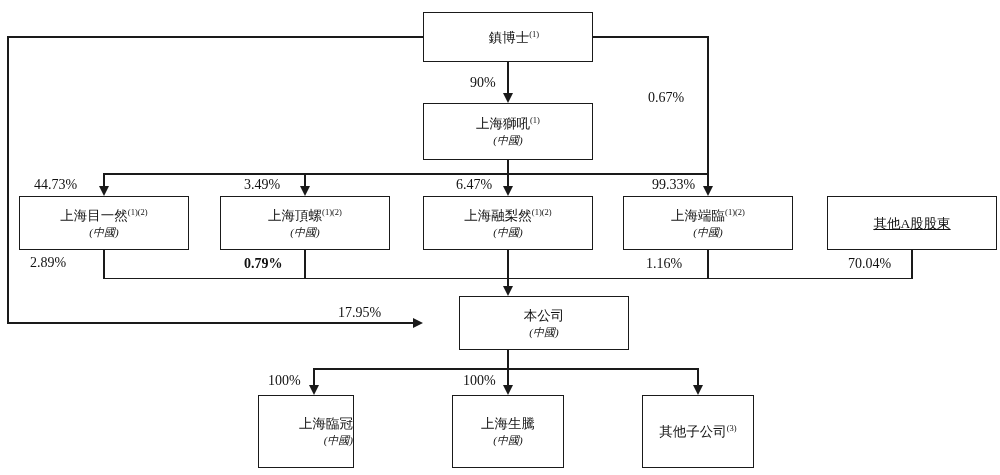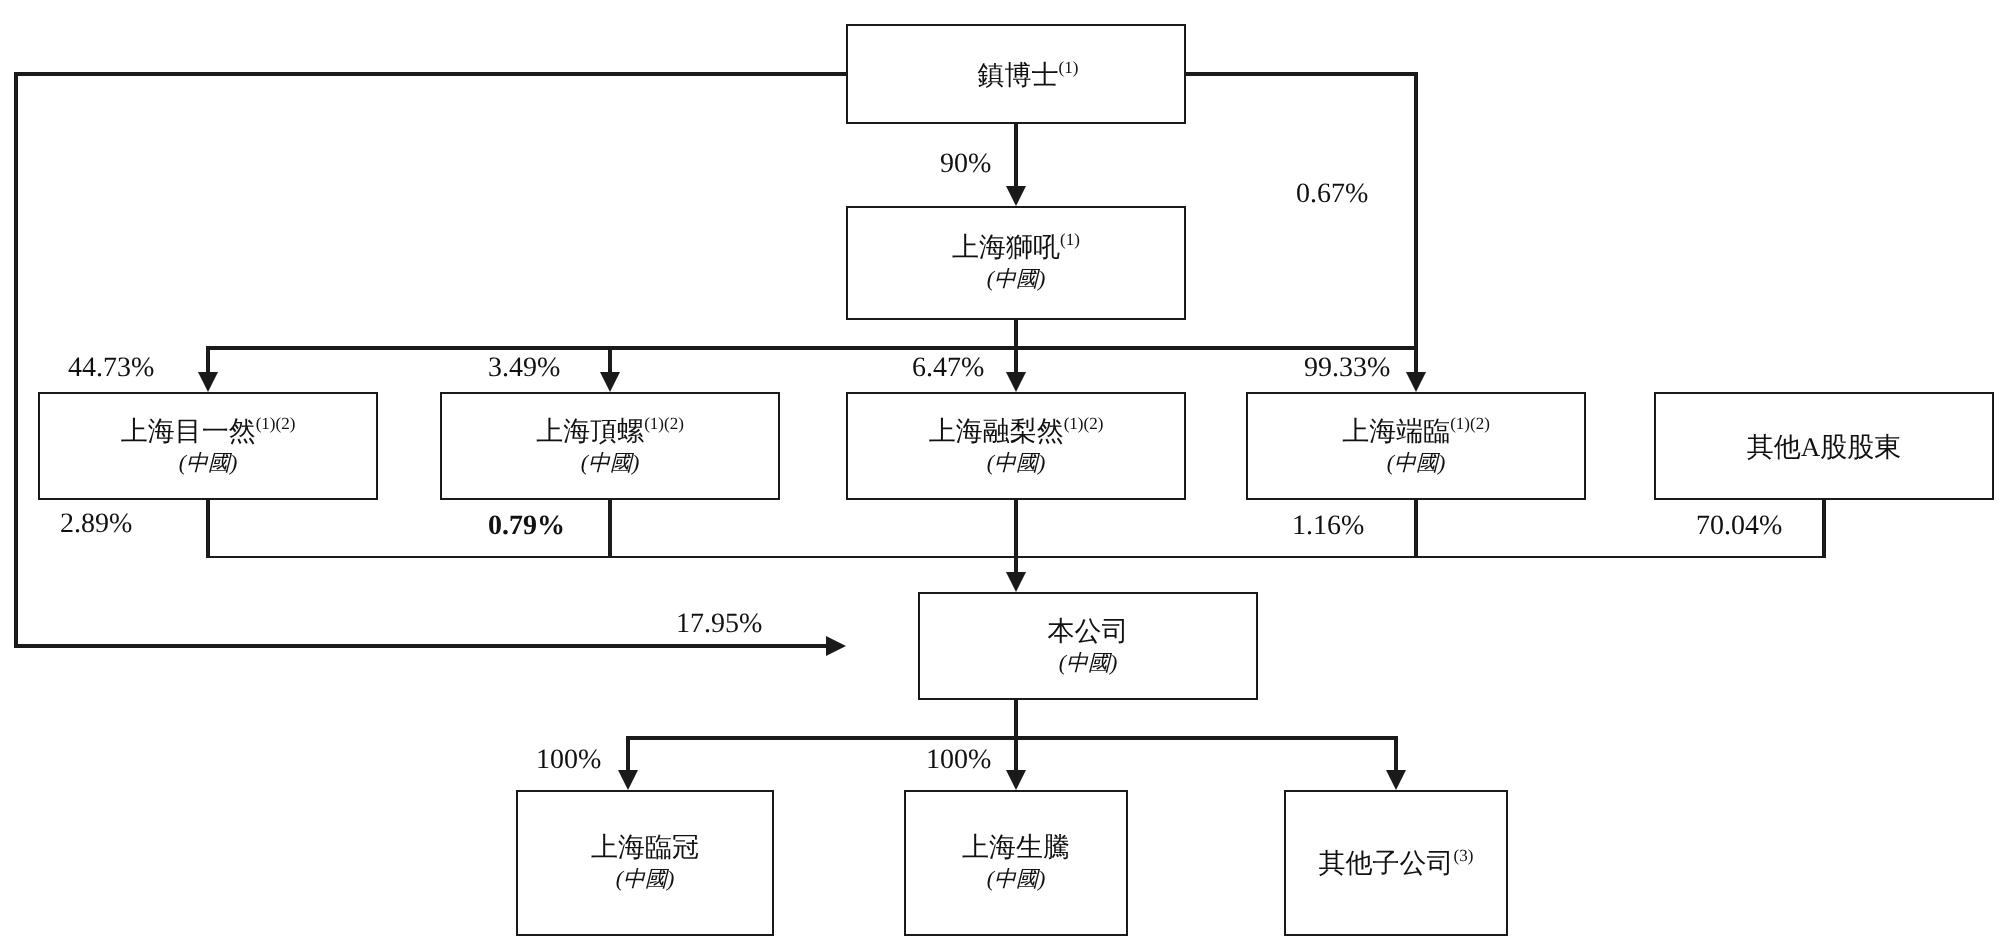--- a/index.html
+++ b/index.html
@@ -145,31 +145,31 @@
   <div class="node" style="left:423px;top:196px;width:170px;height:54px;">
     <div class="name"><span>上海融梨然</span><sup>(1)(2)</sup></div>
     <div class="country">(中國)</div>
   </div>
 
   <div class="node" style="left:623px;top:196px;width:170px;height:54px;">
     <div class="name"><span>上海端臨</span><sup>(1)(2)</sup></div>
     <div class="country">(中國)</div>
   </div>
 
-  <div class="node" style="left:827px;top:196px;width:170px;height:54px;">
+  <div class="node" style="left:827px;top:196px;width:170px;height:54px;text-decoration:underline;">
     <div class="name"><span>其他A股股東</span><sup></sup></div>
 
   </div>
 
   <div class="node" style="left:423px;top:296px;width:170px;height:54px;margin-left:36px;">
     <div class="name"><span>本公司</span><sup></sup></div>
     <div class="country">(中國)</div>
   </div>
 
-  <div class="node" style="left:258px;top:395px;width:129px;height:73px;">
+  <div class="node" style="left:258px;top:395px;width:96px;height:73px;align-items:flex-end;">
     <div class="name"><span>上海臨冠</span><sup></sup></div>
     <div class="country">(中國)</div>
   </div>
 
   <div class="node" style="left:452px;top:395px;width:112px;height:73px;">
     <div class="name"><span>上海生騰</span><sup></sup></div>
     <div class="country">(中國)</div>
   </div>
 
   <div class="node" style="left:642px;top:395px;width:112px;height:73px;">

